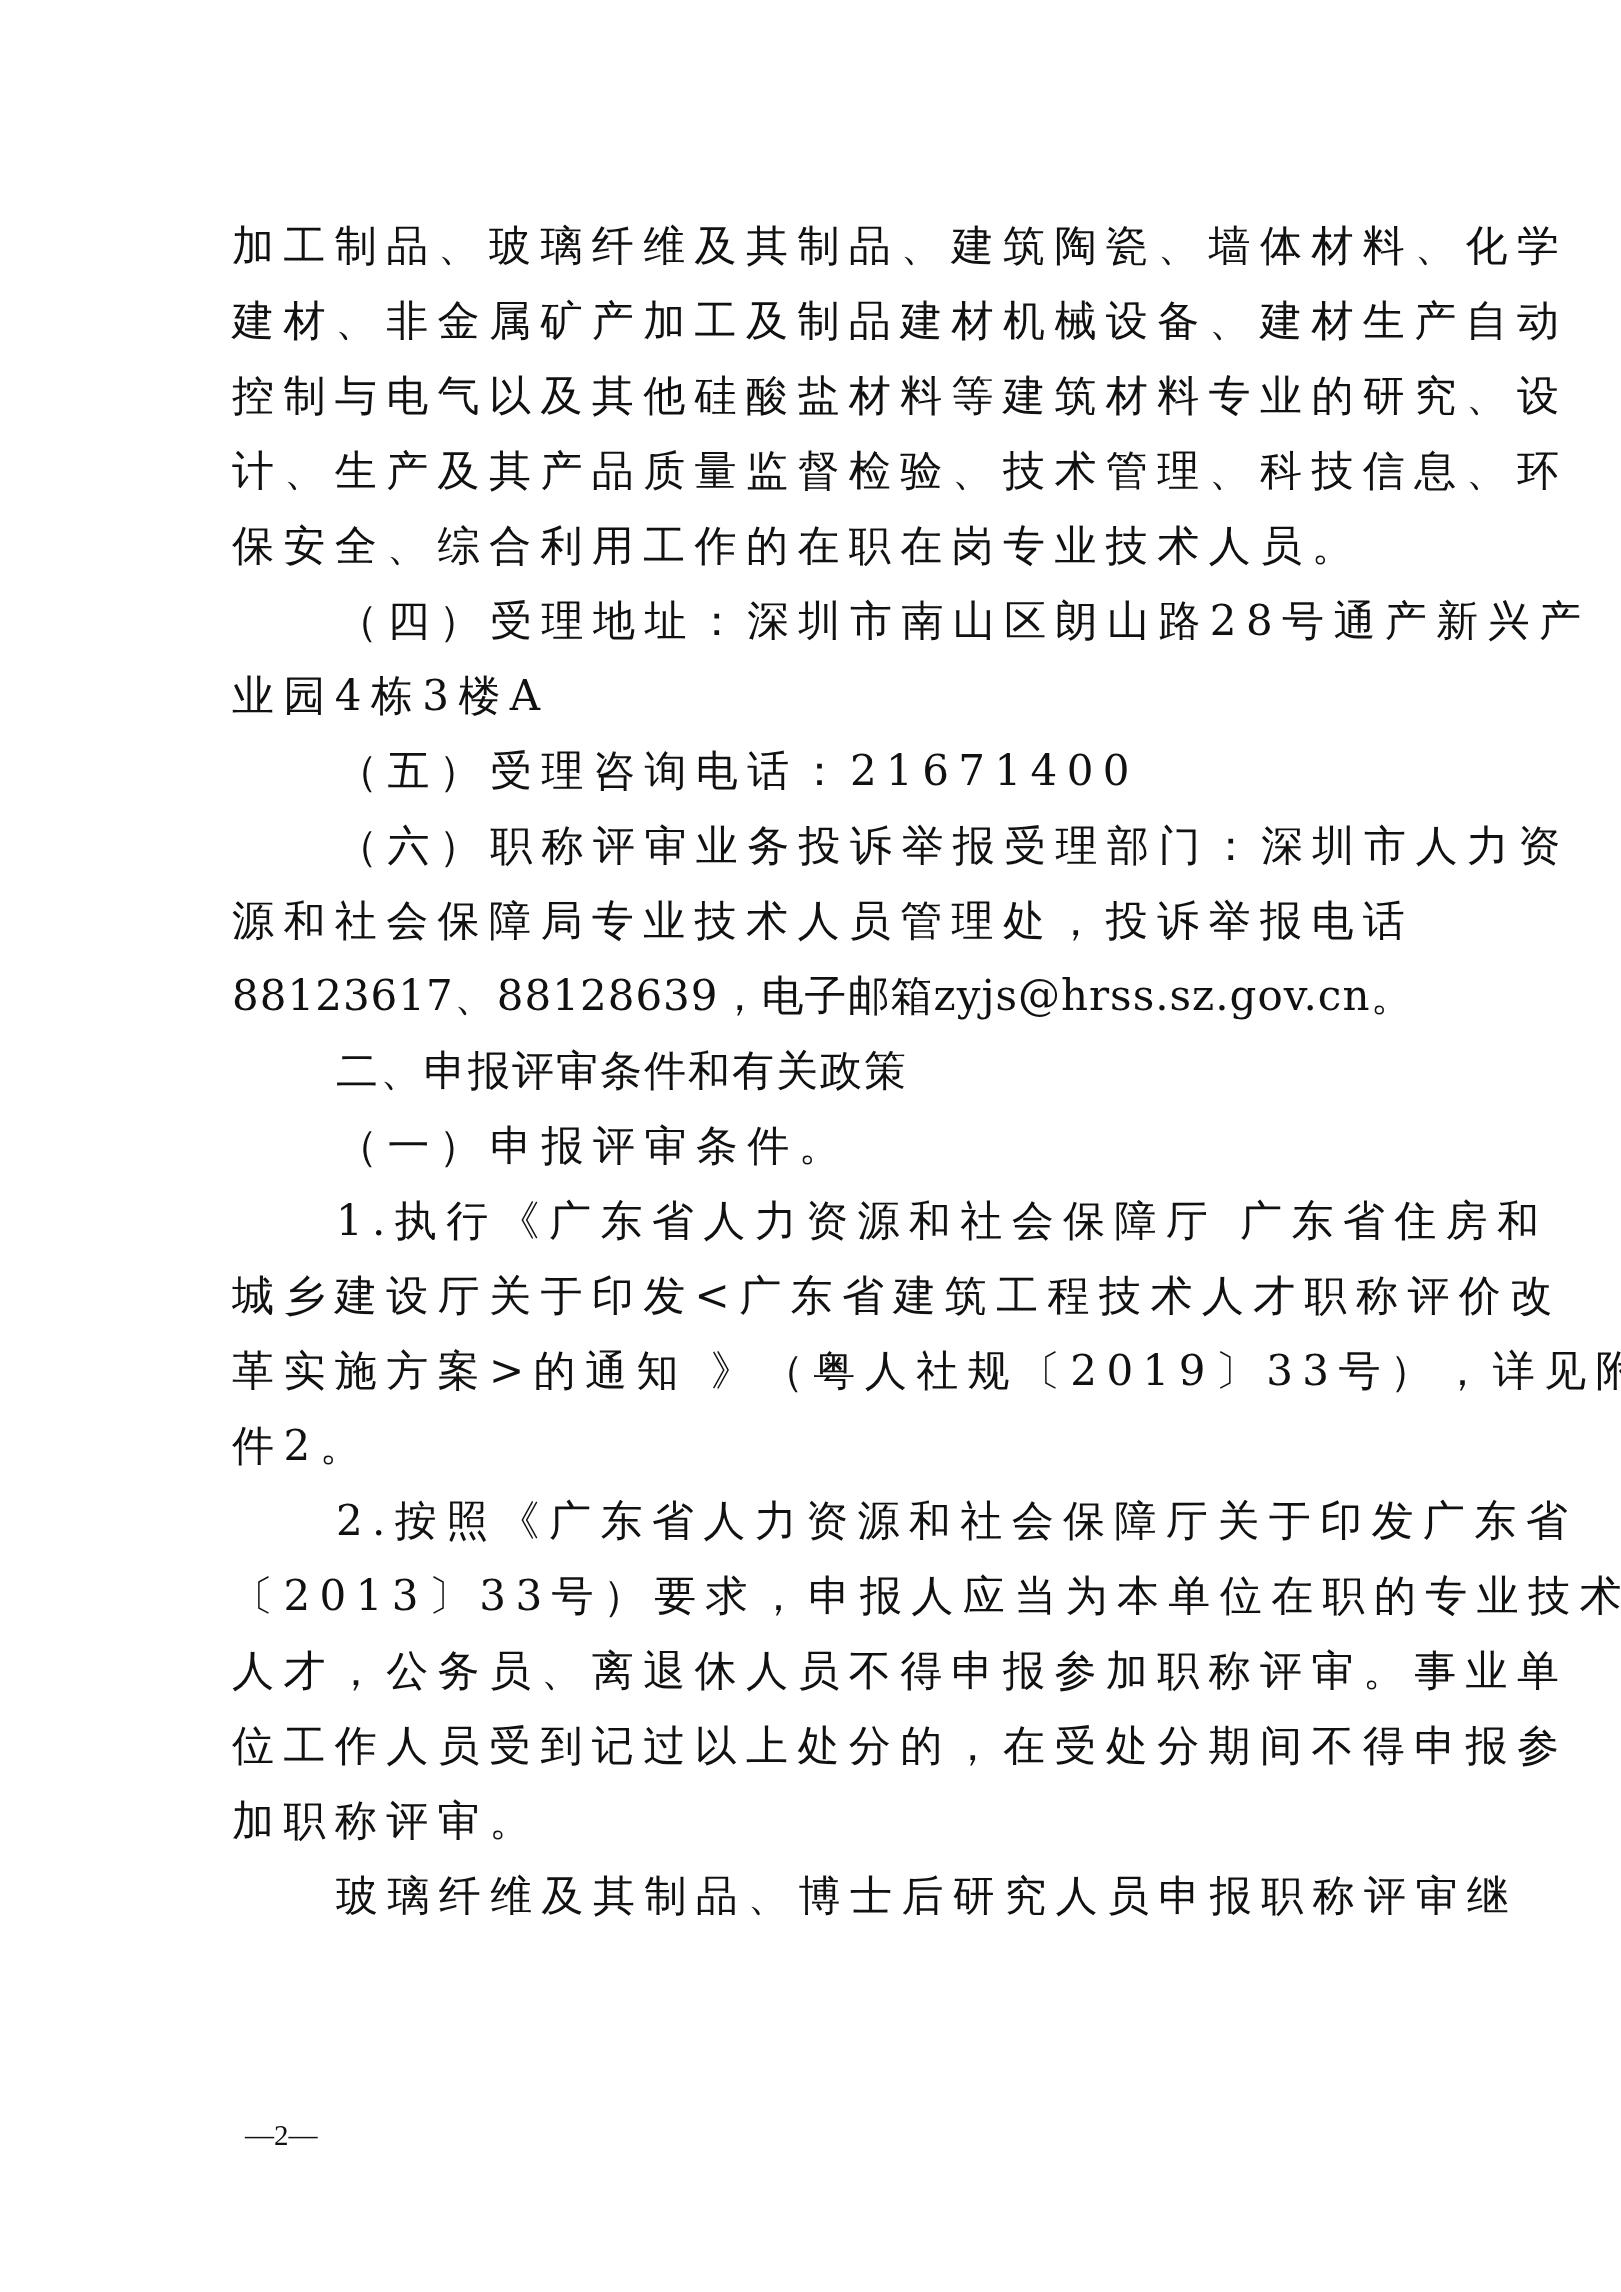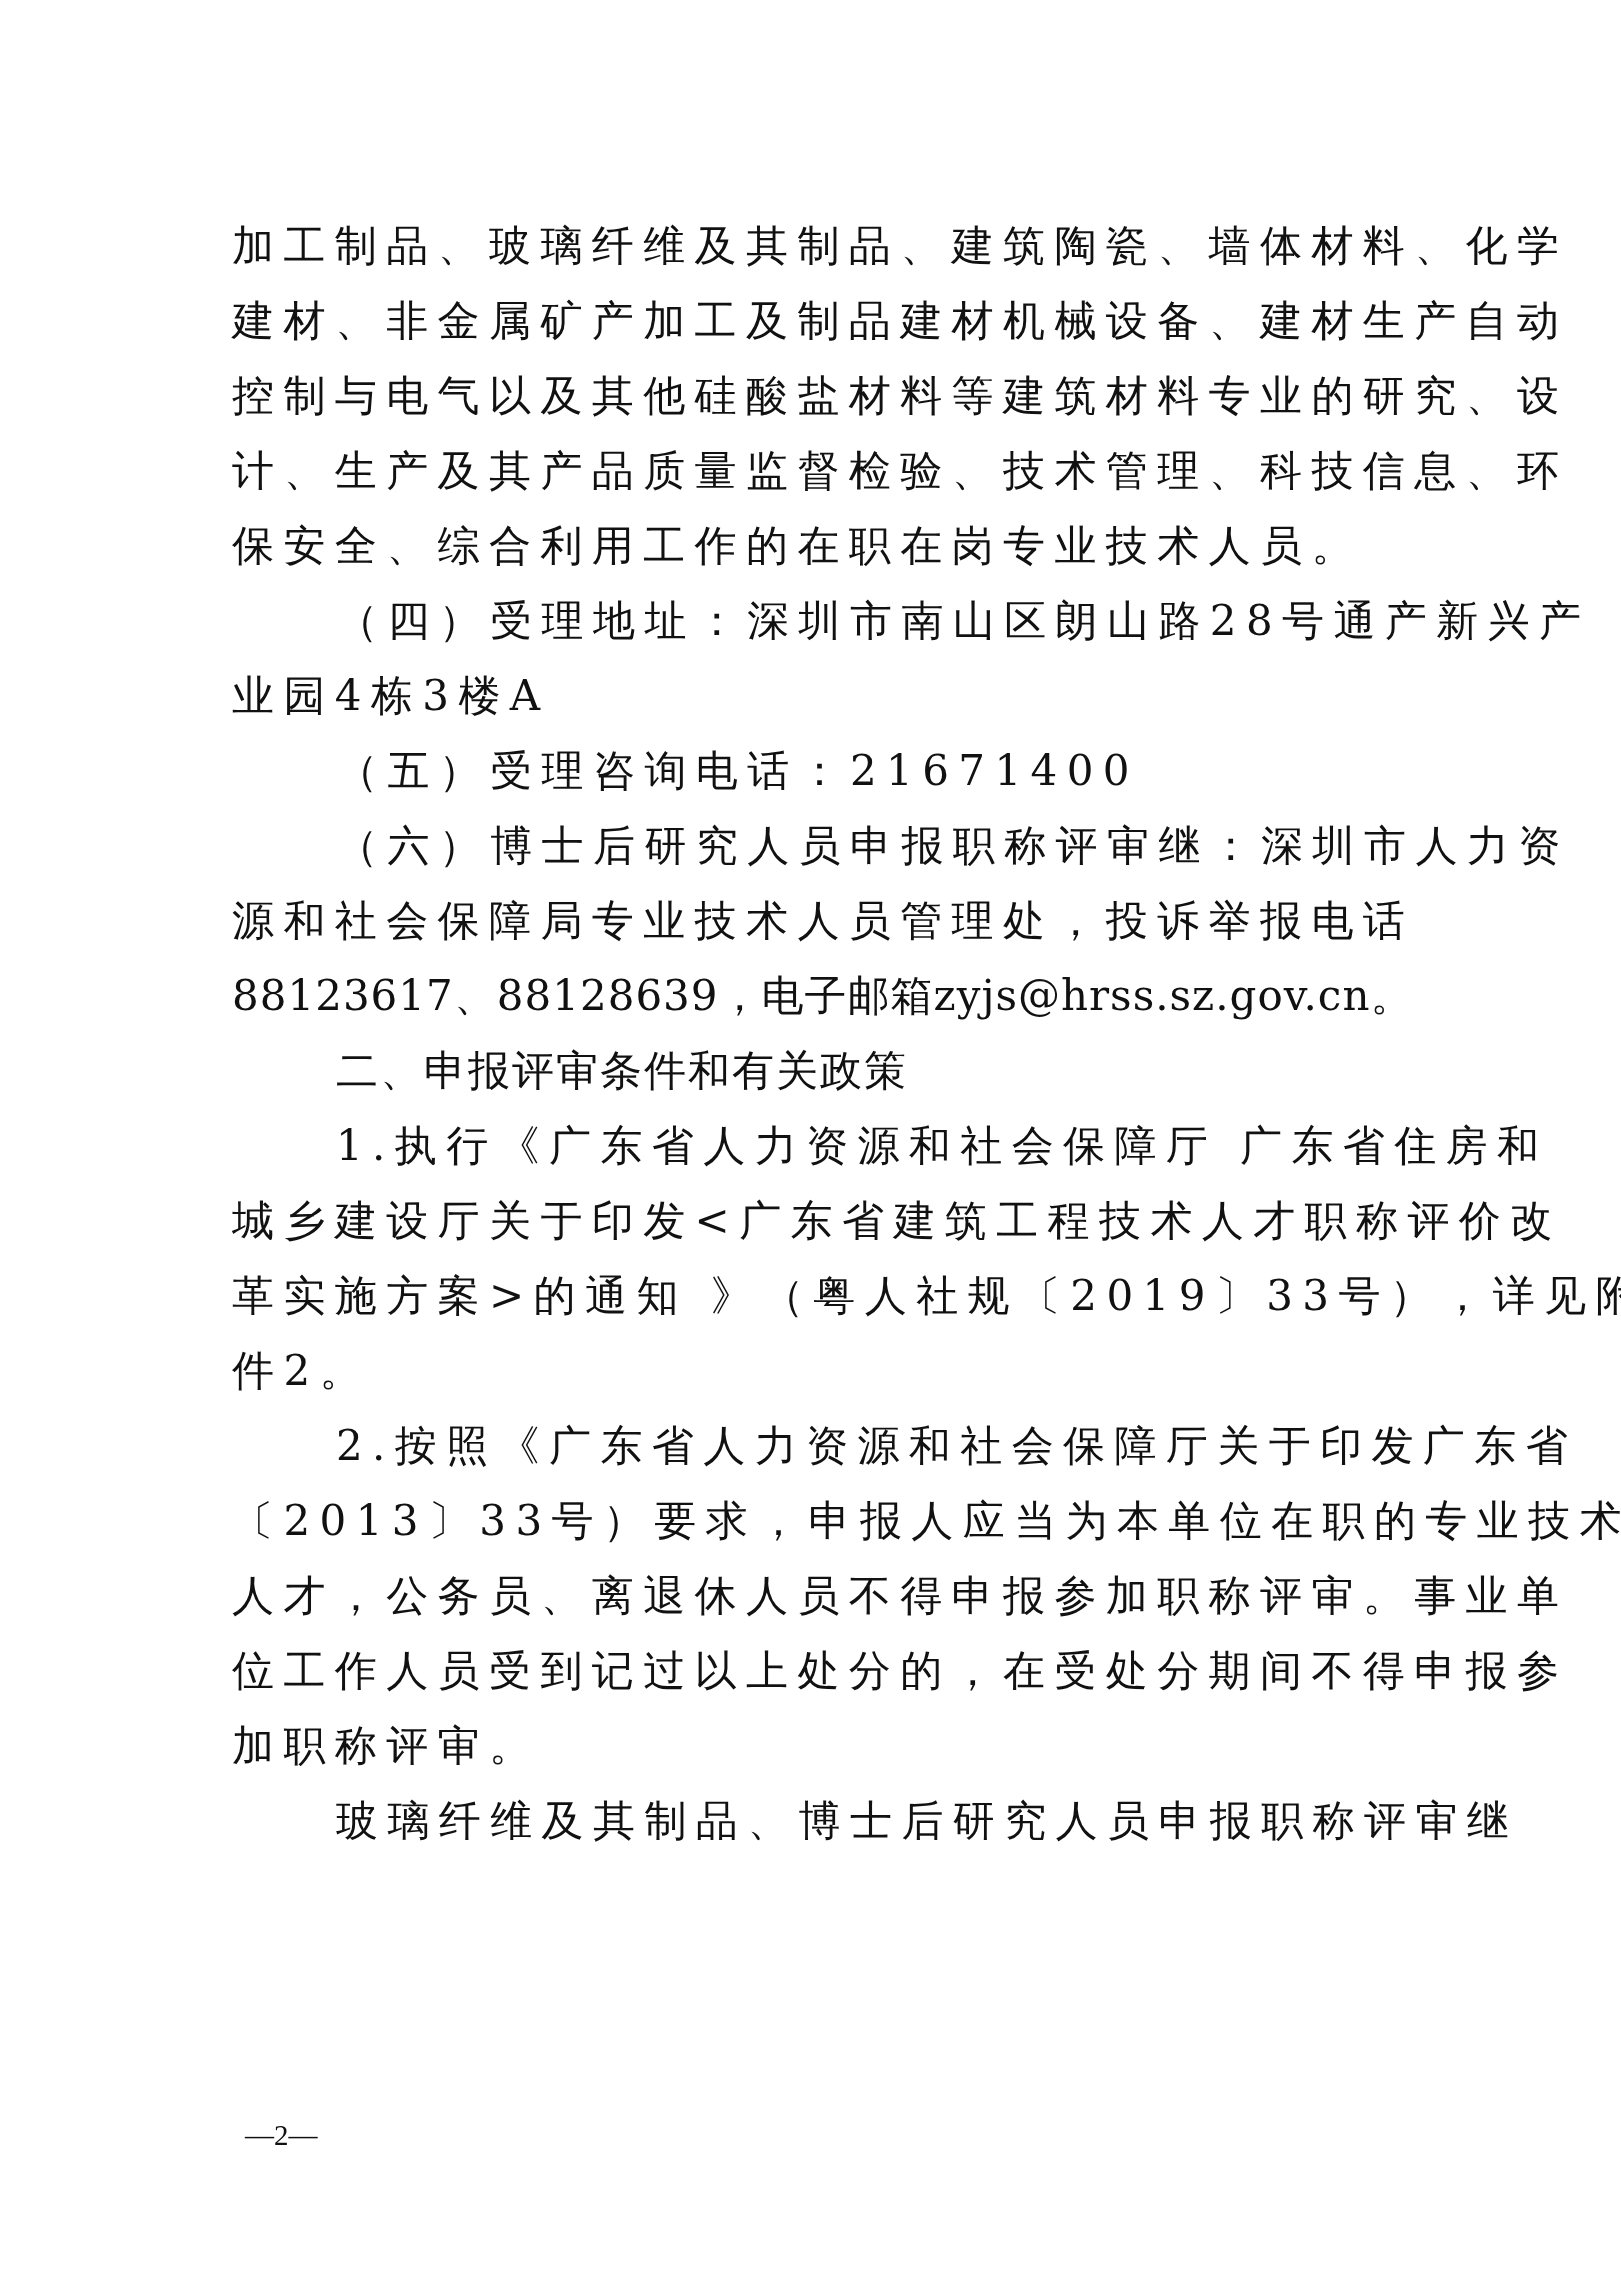--- a/index.html
+++ b/index.html
@@ -30,29 +30,32 @@
   <div>
     <div class="line indent">（四）受理地址：深圳市南山区朗山路28号通产新兴产</div>
     <div class="line last">业园4栋3楼A</div>
   </div>
 
   <div>
     <div class="line indent last">（五）受理咨询电话：21671400</div>
   </div>
 
   <div>
-    <div class="line indent">（六）博士后研究人员申报职称评审继：深圳市人力资</div>
+    <div class="line indent">（六）职称评审业务投诉举报受理部门：深圳市人力资</div>
     <div class="line">源和社会保障局专业技术人员管理处，投诉举报电话</div>
     <div class="line last" style="letter-spacing:1px">88123617、88128639，电子邮箱zyjs@hrss.sz.gov.cn。</div>
   </div>
 
   <div>
     <div class="line indent heading">二、申报评审条件和有关政策</div>
   </div>
 
+  <div>
+    <div class="line indent last">（一）申报评审条件。</div>
+  </div>
 
   <div>
     <div class="line indent">1.执行《广东省人力资源和社会保障厅 广东省住房和</div>
     <div class="line">城乡建设厅关于印发&lt;广东省建筑工程技术人才职称评价改</div>
     <div class="line">革实施方案&gt;的通知 》（粤人社规〔2019〕33号），详见附</div>
     <div class="line last">件2。</div>
   </div>
 
   <div>
     <div class="line indent">2.按照《广东省人力资源和社会保障厅关于印发广东省</div>

